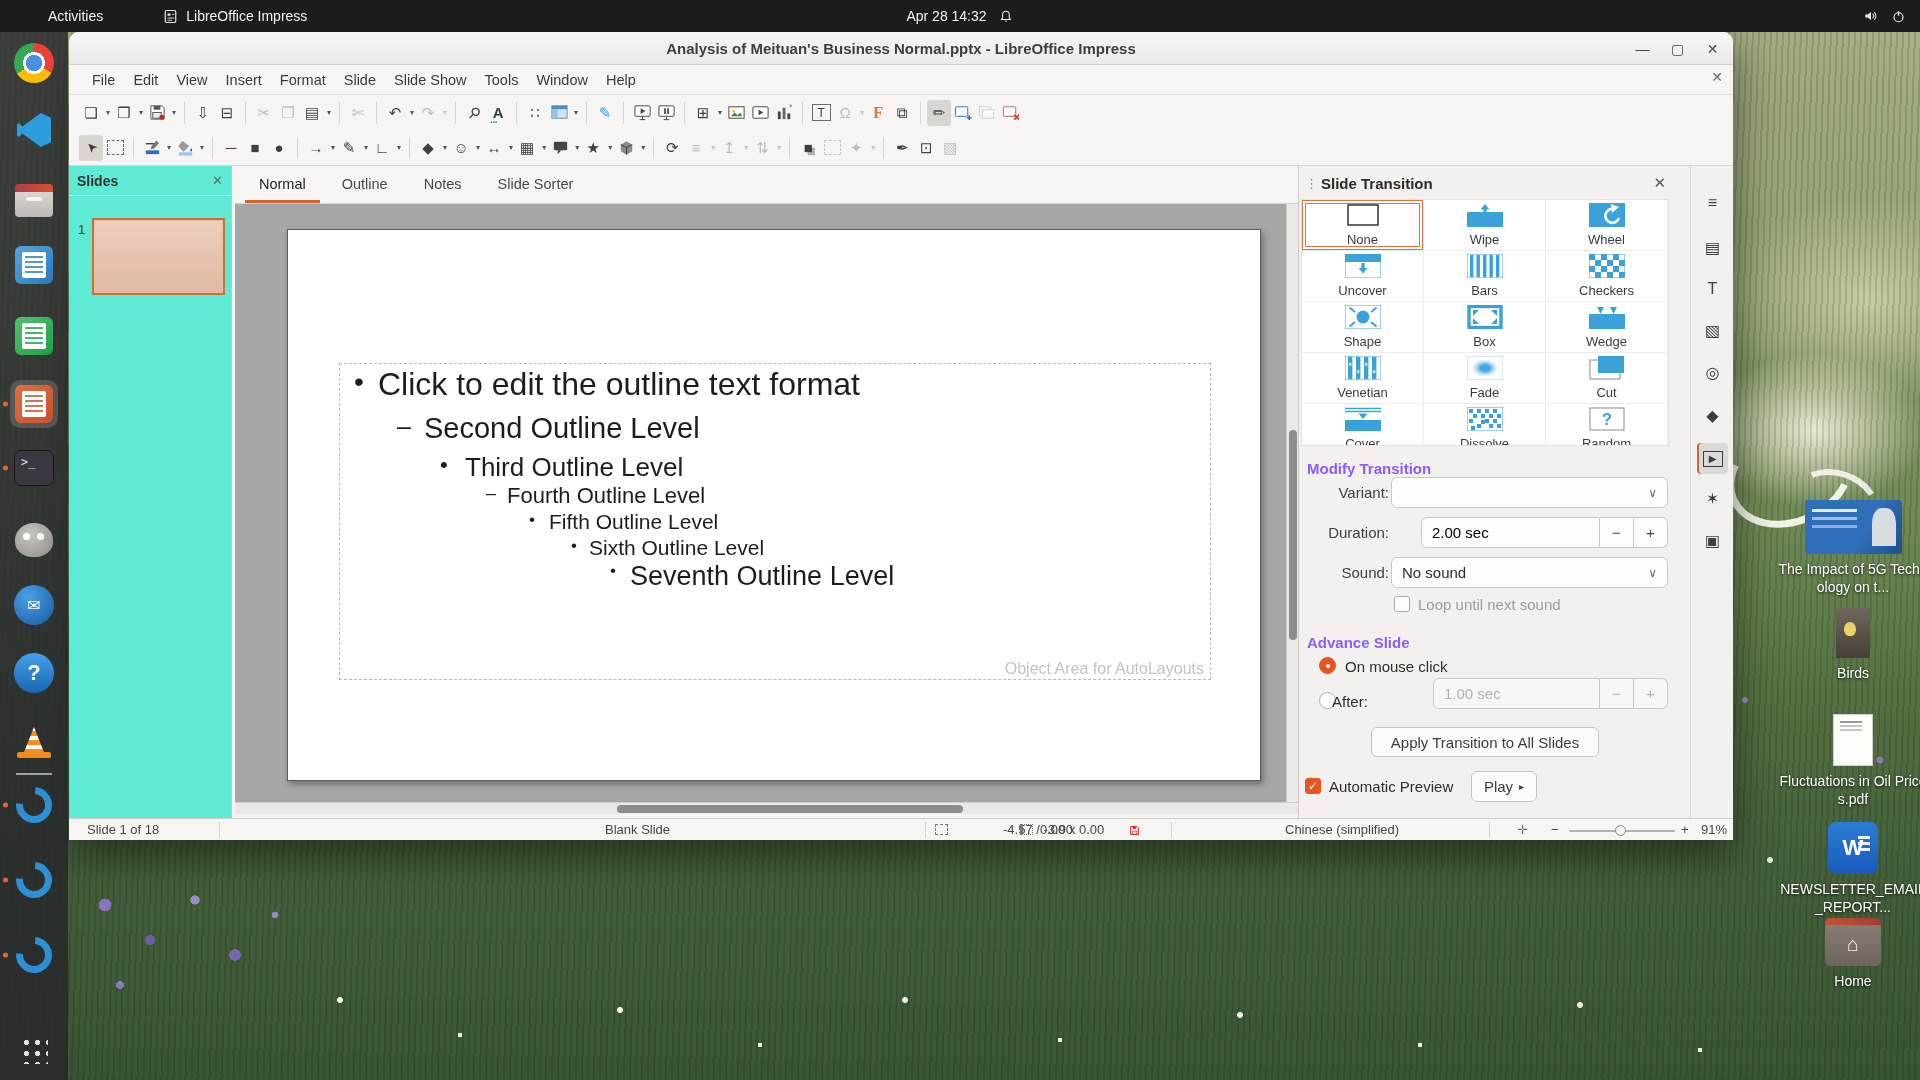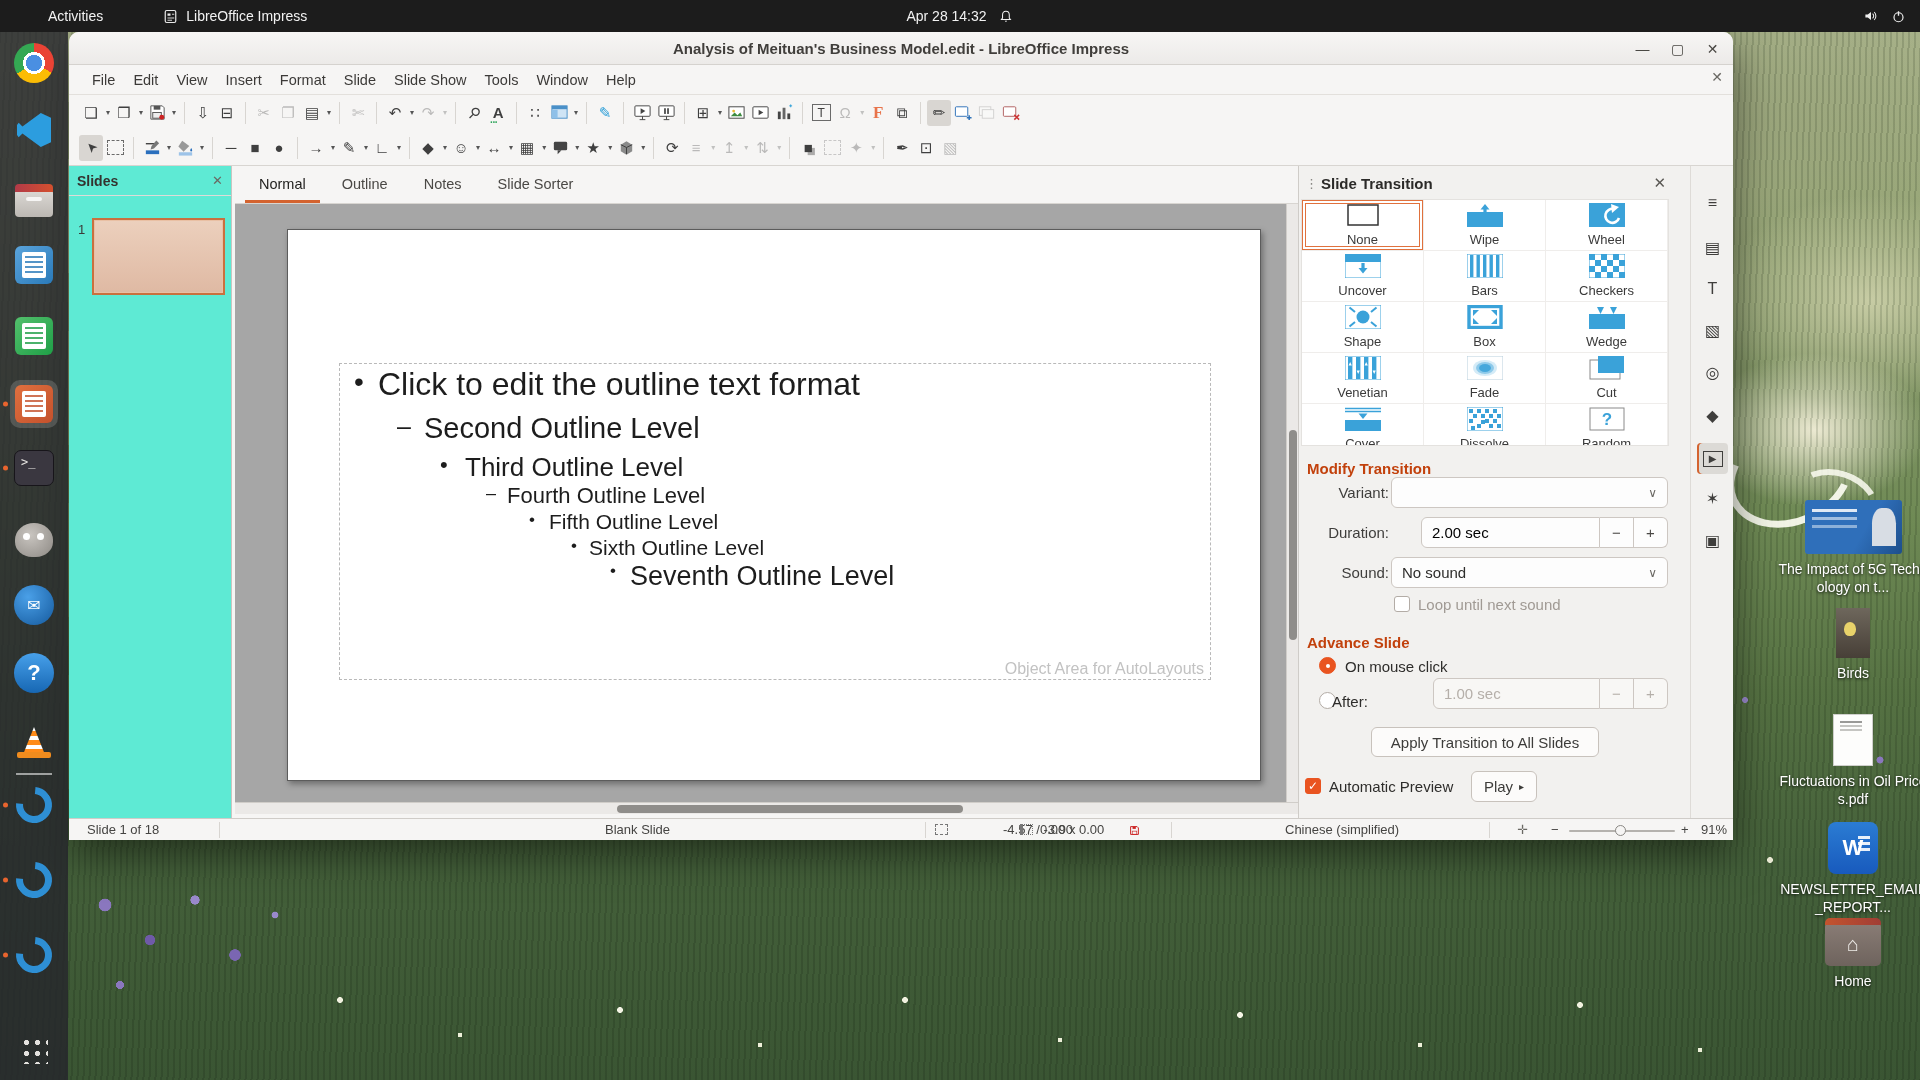--- a/index.html
+++ b/index.html
@@ -181,21 +181,21 @@
   .tp-header { position:absolute; left:0; top:4px; width:100%; height:26px; display:flex; align-items:center; }
   .tp-grip { color:#8a8884; font-size:13px; margin:0 4px 0 6px; letter-spacing:-1px; }
   .tp-title { font-weight:bold; font-size:15px; color:#2b2a28; }
   .tp-close { position:absolute; right:24px; color:#5a5854; font-size:15px; }
   .tgrid { position:absolute; left:2px; top:33px; width:368px; height:247px; background:#fff; overflow:hidden;
     display:flex; flex-wrap:wrap; align-content:flex-start; border:1px solid #e4e2df; }
   .tcell { width:122px; height:51px; display:flex; flex-direction:column; align-items:center; justify-content:center;
     border-right:1px solid #efedeb; border-bottom:1px solid #efedeb; }
   .tcell .tlabel { font-size:13px; color:#3a3a3a; margin-top:2px; }
   .tcell.sel { box-shadow:inset 0 0 0 1px #e0713d, inset 0 0 0 3px #fff, inset 0 0 0 4px #e0713d; }
-  .tp-sec { position:absolute; left:8px; font-weight:bold; color:#c2410c; }
+  .tp-sec { position:absolute; left:8px; font-weight:bold; color:#8b5cf6; }
   .tp-label { position:absolute; width:80px; text-align:right; color:#3f3e3c; }
   .field { position:absolute; background:#fdfdfd; border:1px solid #cdc7c2; border-radius:6px; display:flex; align-items:center;
     padding:0 10px; color:#2e2d2b; }
   .field .chev { margin-left:auto; color:#6a6863; font-size:12px; }
   .spingrp { position:absolute; display:flex; }
   .spingrp .val { flex:1; background:#fdfdfd; border:1px solid #cdc7c2; border-radius:6px 0 0 6px; display:flex; align-items:center; padding:0 10px; }
   .spingrp .sbtn { width:34px; background:#fdfdfd; border:1px solid #cdc7c2; border-left:none; display:flex; align-items:center; justify-content:center; color:#4a4845; }
   .spingrp .sbtn:last-child { border-radius:0 6px 6px 0; }
   .spingrp.dis-f .val, .spingrp.dis-f .sbtn { color:#b5afa9; background:#f8f7f5; }
   .cb { width:16px; height:16px; border:1px solid #b3aca6; border-radius:3px; background:#fff; position:absolute; }
@@ -344,21 +344,21 @@
         <div class="di-label">NEWSLETTER_EMAIL_REPORT...</div>
       </div>
       <div class="di" style="left: 1778px; top: 922px;">
         <div class="di-home">⌂</div>
         <div class="di-label">Home</div>
       </div>
     </div>
 
   <div class="window">
     <div class="titlebar">
-      <div class="title-text">Analysis of Meituan's  Business Model.edit - LibreOffice Impress</div>
+      <div class="title-text">Analysis of Meituan's  Business Normal.pptx - LibreOffice Impress</div>
       <div class="win-btns">
         <span class="win-btn">—</span>
         <span class="win-btn">▢</span>
         <span class="win-btn">✕</span>
       </div>
     </div>
 
     <div class="menubar" id="menubar">
       <span class="doc-close">✕</span>
     <span class="menu-item">File</span>

